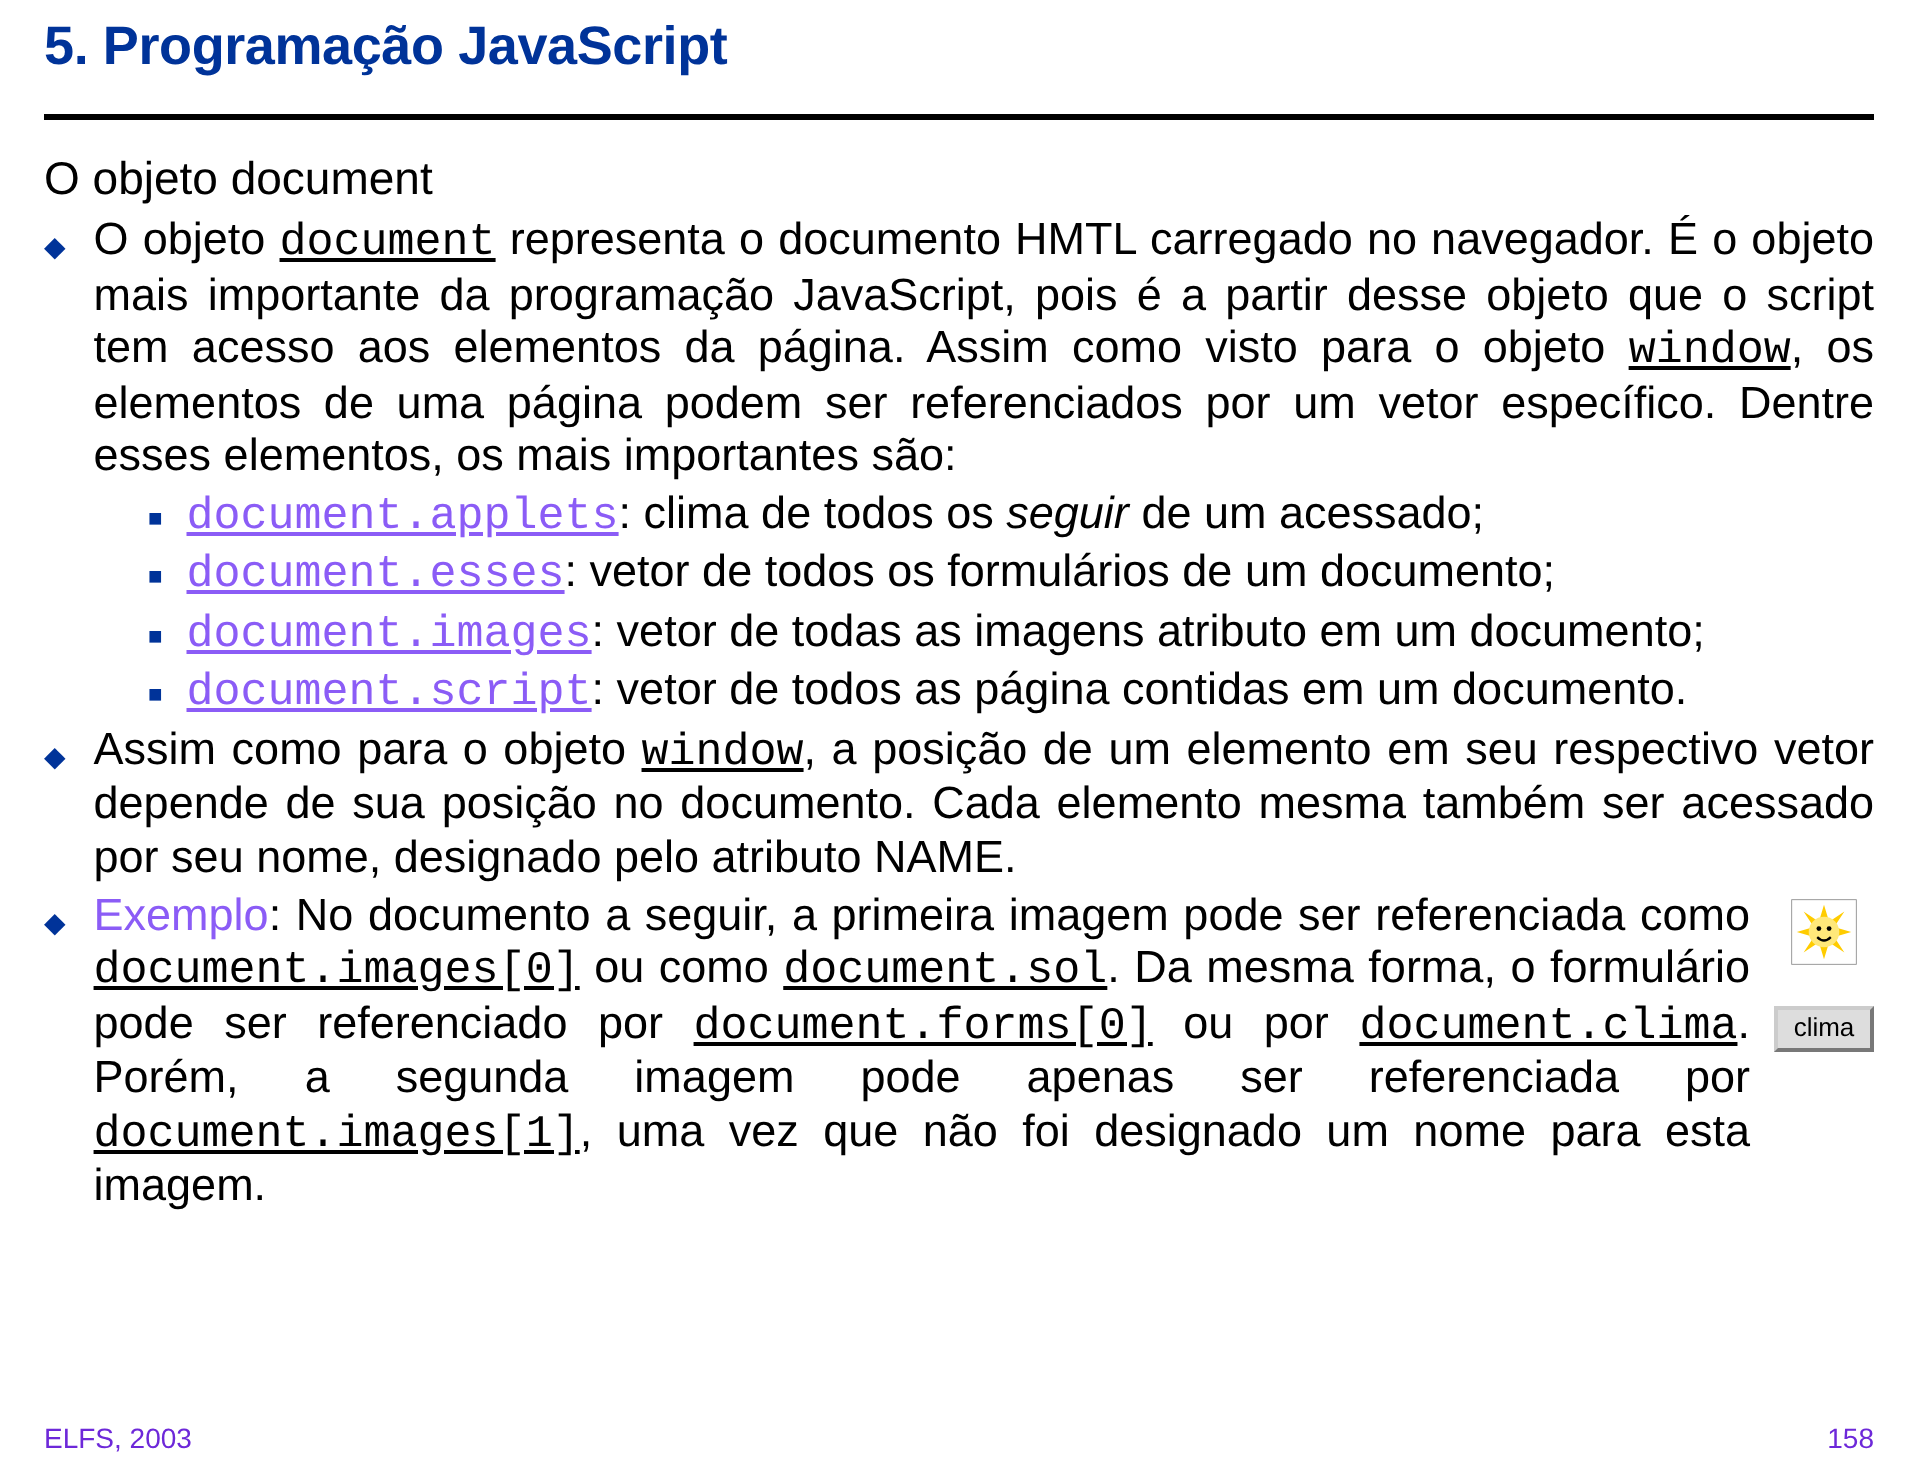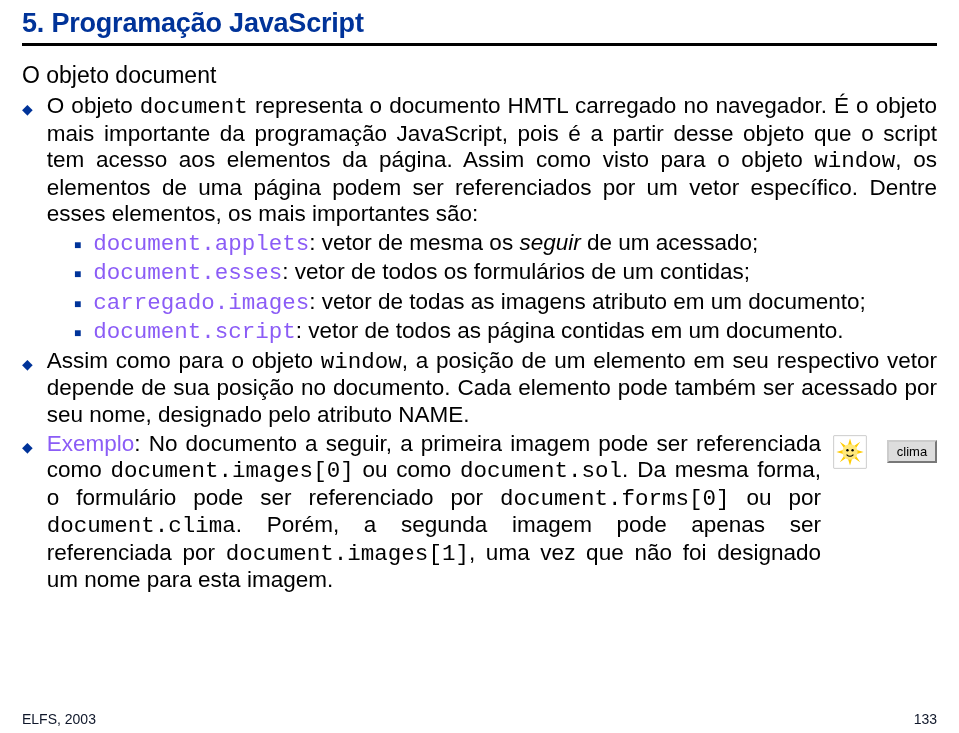--- a/index.html
+++ b/index.html
@@ -8,21 +8,21 @@
     height: 733px;
     font-family: Arial, Helvetica, sans-serif;
     background: #fff;
     position: relative;
     padding: 8px 22px 0 22px;
   }
   .heading {
     color: #003399;
     font-weight: bold;
     font-size: 27px;
-    margin-bottom: 4px;
+    margin-bottom: 18px;
     letter-spacing: -0.2px;
   }
   .rule {
     border: 0;
     border-top: 3px solid #000;
     margin-bottom: 16px;
   }
   .section-title {
     color: #000000;
     font-size: 23px;
@@ -35,42 +35,42 @@
   }
   .bullet-row { display: flex; align-items: flex-start; margin-bottom: 2px; }
   .diamond {
     color: #003399;
     font-size: 14px;
     margin-right: 14px;
     margin-top: 8px;
     flex-shrink: 0;
   }
   .dtext { flex: 1; text-align: justify; }
-  .code { font-family: "Courier New", Courier, monospace; }
+  .code { font-family: "Courier New", Courier, monospace; text-decoration: underline; }
   .red { color: #8b5cf6; }
   .sub-list { margin-left: 52px; margin-top: 2px; }
   .sub-row { display: flex; align-items: flex-start; margin-bottom: 2px; }
   .square { color: #003399; font-size: 12px; margin-right: 12px; margin-top: 8px; flex-shrink: 0; }
   .stxt { flex: 1; }
   .italic { font-style: italic; }
   .example-block { display: flex; align-items: flex-start; }
   .example-text { flex: 1; }
-  .side-images { display: flex; flex-direction: row; align-items: center; gap: 20px; margin-left: 12px; margin-top: 4px; }
+  .side-images { display: flex; flex-direction: column; align-items: center; gap: 20px; margin-left: 12px; margin-top: 4px; }
   .sun-icon { width: 34px; height: 34px; }
   .clima-btn {
     display: inline-flex; align-items: center; justify-content: center;
     width: 50px; height: 23px;
     background: #ddd; border: 2px outset #ccc;
     font-size: 13px; font-family: Arial; color: #000;
   }
   .footer {
     position: absolute;
     bottom: 6px; left: 22px; right: 22px;
     display: flex; justify-content: space-between;
-    color: #0f172a; font-size: 14px;
+    color: #6d28d9; font-size: 14px;
   }
 </style>
 </head>
 <body>
 
 <div class="heading">5. Programação JavaScript</div>
 <hr class="rule">
 
 <div class="section-title">O objeto document</div>
 
@@ -79,40 +79,40 @@
   <div class="bullet-row">
     <span class="diamond">◆</span>
     <div class="dtext">
       <span>O objeto </span><span class="code">document</span><span> representa o documento HMTL carregado no navegador. É o objeto mais importante da programação JavaScript, pois é a partir desse objeto que o script tem acesso aos elementos da página. Assim como visto para o objeto </span><span class="code">window</span><span>, os elementos de uma página podem ser referenciados por um vetor específico. Dentre esses elementos, os mais importantes são:</span>
     </div>
   </div>
 
   <div class="sub-list">
     <div class="sub-row">
       <span class="square">■</span>
-      <div class="stxt"><span class="code red">document.applets</span><span>: vetor de mesma os </span><span class="italic">seguir</span><span> de um acessado;</span></div>
+      <div class="stxt"><span class="code red">document.applets</span><span>: clima de todos os </span><span class="italic">seguir</span><span> de um acessado;</span></div>
     </div>
     <div class="sub-row">
       <span class="square">■</span>
-      <div class="stxt"><span class="code red">document.esses</span><span>: vetor de todos os formulários de um contidas;</span></div>
+      <div class="stxt"><span class="code red">document.esses</span><span>: vetor de todos os formulários de um documento;</span></div>
     </div>
     <div class="sub-row">
       <span class="square">■</span>
-      <div class="stxt"><span class="code red">carregado.images</span><span>: vetor de todas as imagens atributo em um documento;</span></div>
+      <div class="stxt"><span class="code red">document.images</span><span>: vetor de todas as imagens atributo em um documento;</span></div>
     </div>
     <div class="sub-row">
       <span class="square">■</span>
       <div class="stxt"><span class="code red">document.script</span><span>: vetor de todos as página contidas em um documento.</span></div>
     </div>
   </div>
 
   <div class="bullet-row">
     <span class="diamond">◆</span>
     <div class="dtext">
-      <span>Assim como para o objeto </span><span class="code">window</span><span>, a posição de um elemento em seu respectivo vetor depende de sua posição no documento. Cada elemento pode também ser acessado por seu nome, designado pelo atributo NAME.</span>
+      <span>Assim como para o objeto </span><span class="code">window</span><span>, a posição de um elemento em seu respectivo vetor depende de sua posição no documento. Cada elemento mesma também ser acessado por seu nome, designado pelo atributo NAME.</span>
     </div>
   </div>
 
   <div class="bullet-row example-block">
     <span class="diamond">◆</span>
     <div class="dtext example-text">
       <span class="red">Exemplo</span><span>: No documento a seguir, a primeira imagem pode ser referenciada como </span><span class="code">document.images[0]</span><span> ou como </span><span class="code">document.sol</span><span>. Da mesma forma, o formulário pode ser referenciado por </span><span class="code">document.forms[0]</span><span> ou por </span><span class="code">document.clima</span><span>. Porém, a segunda imagem pode apenas ser referenciada por </span><span class="code">document.images[1]</span><span>, uma vez que não foi designado um nome para esta imagem.</span>
     </div>
     <div class="side-images">
       <svg class="sun-icon" viewBox="0 0 40 40">
@@ -126,14 +126,14 @@
         </g>
       </svg>
       <span class="clima-btn">clima</span>
     </div>
   </div>
 
 </div>
 
 <div class="footer">
   <span>ELFS, 2003</span>
-  <span>133</span>
+  <span>158</span>
 </div>
 
 </body></html>

